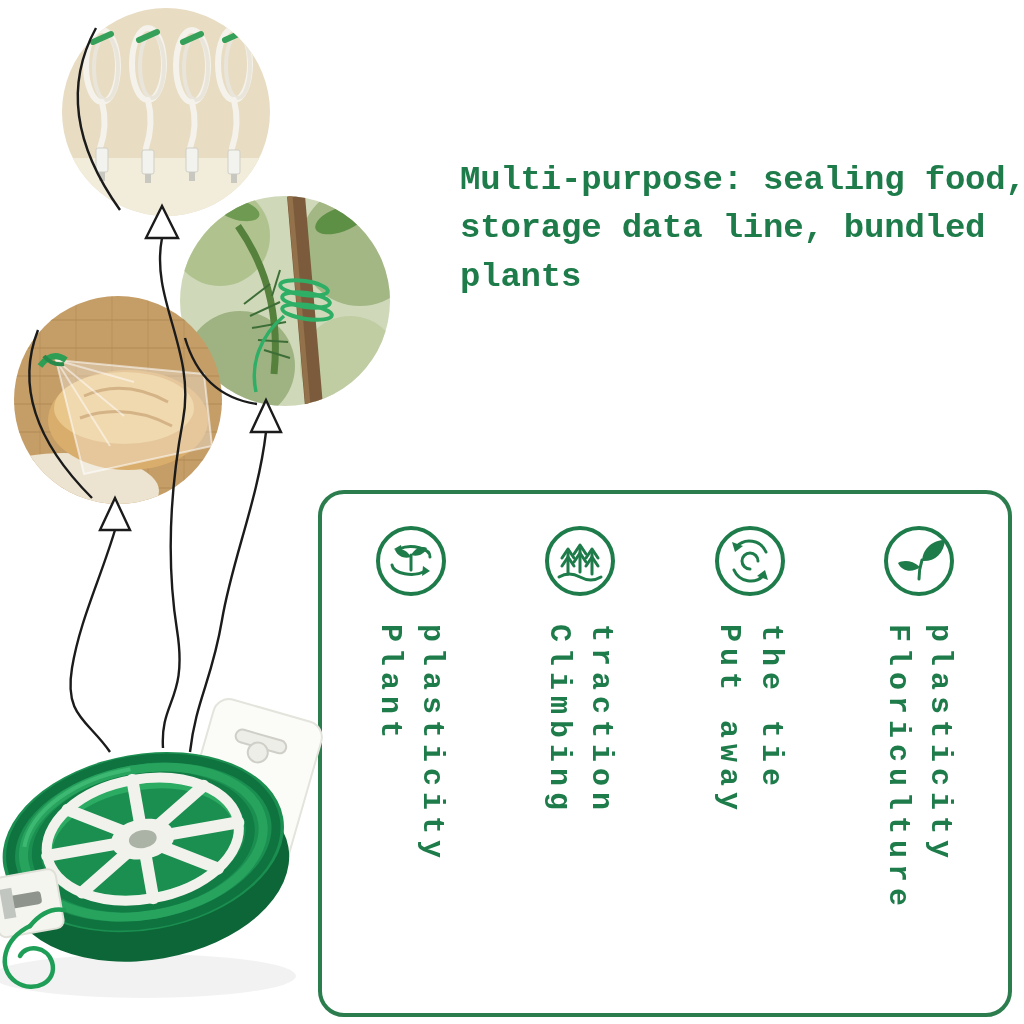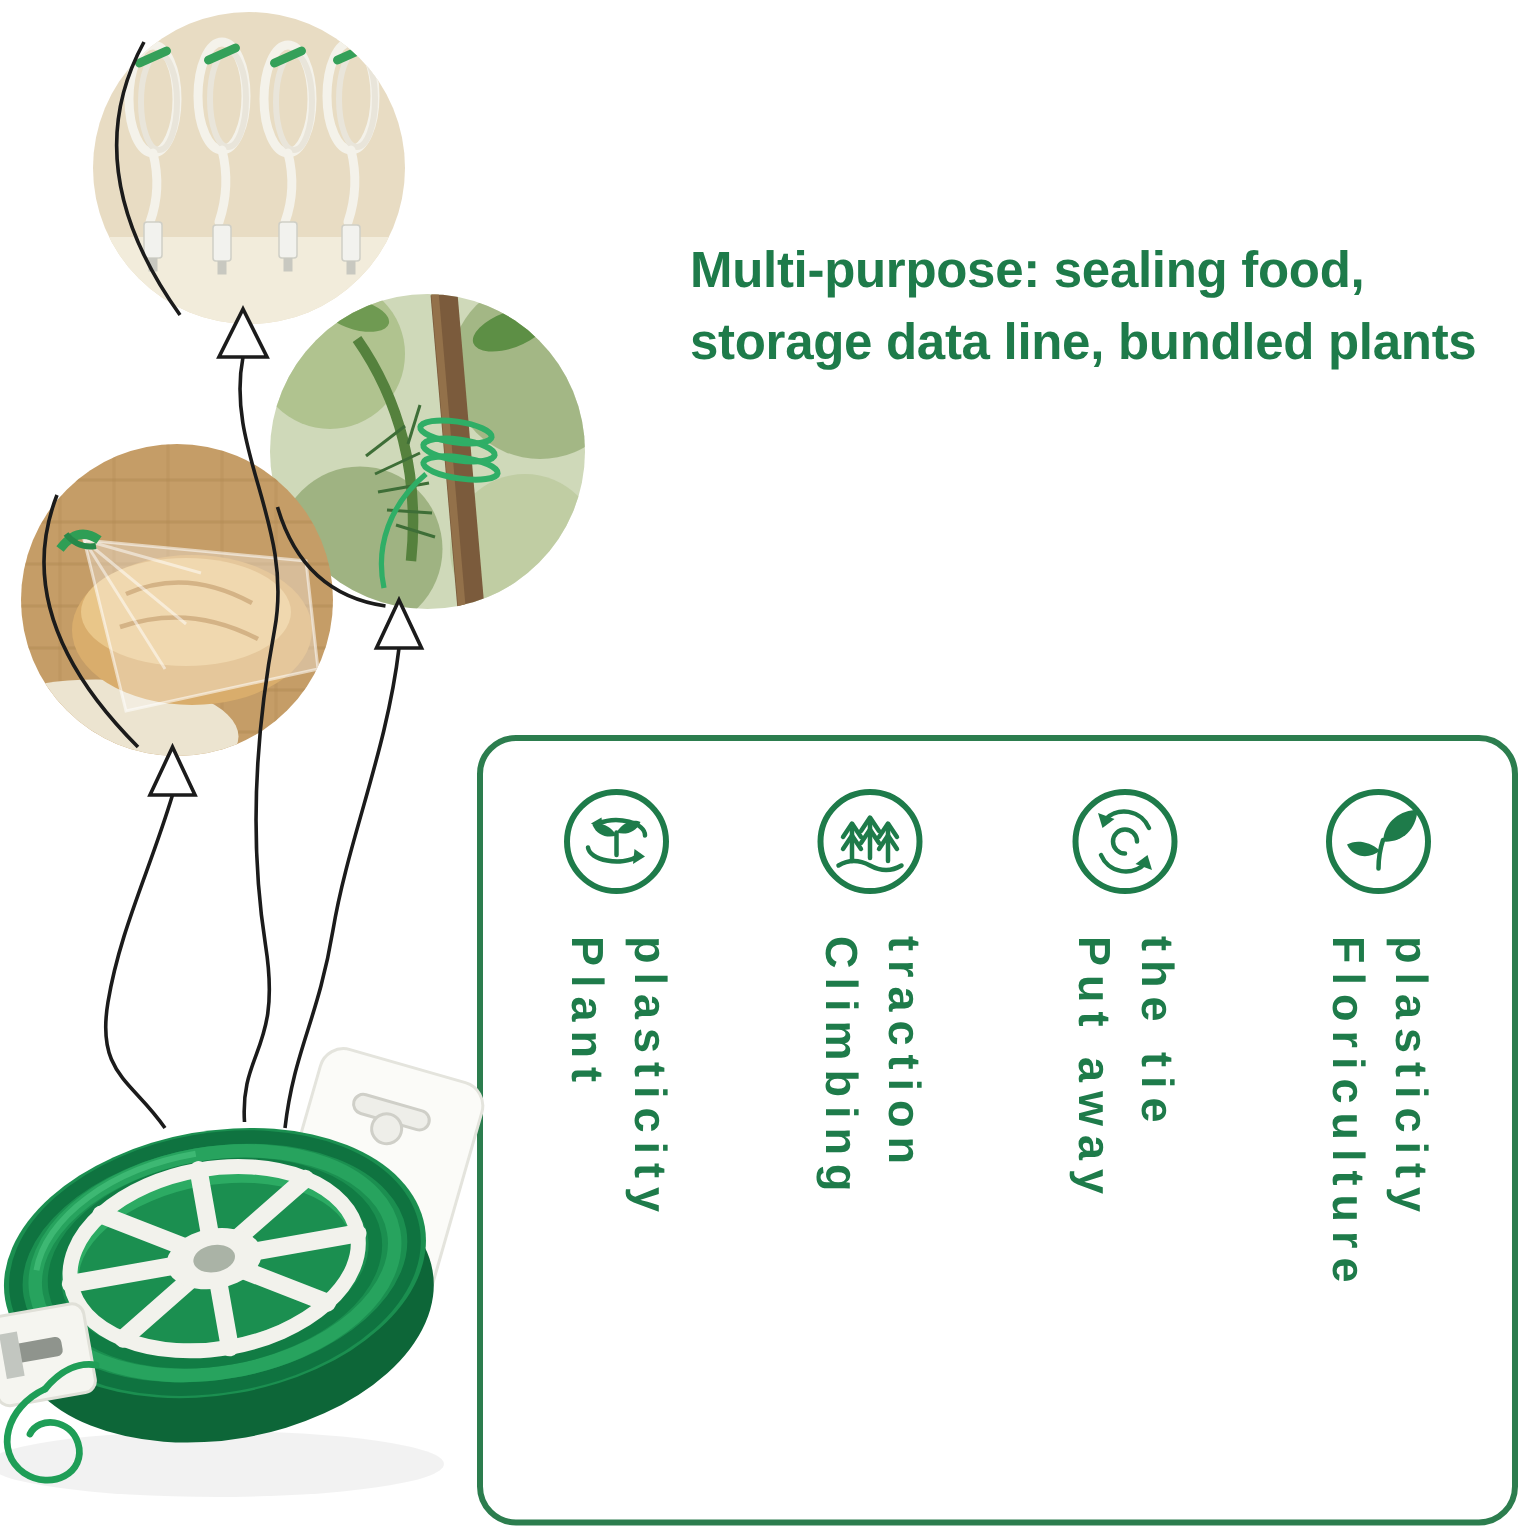--- a/index.html
+++ b/index.html
@@ -1,18 +1,18 @@
 <!DOCTYPE html>
 <html style="--accent-green: #1e7b4a; --panel-border: #2c7d4e; --wire-green: #1f9e57; --string-black: #1b1b1b;"><head>
 <meta charset="utf-8">
 <style>
   html,body{margin:0;padding:0;background:#ffffff;}
   .canvas{
     position:relative;width:1024px;height:1024px;overflow:hidden;background:#ffffff;
-    font-family:Liberation Sans, sans-serif;
+    font-family:Liberation Mono, monospace;
   }
   
   .photo{position:absolute;border-radius:50%;overflow:hidden;}
   .photo svg{display:block;width:100%;height:100%;}
   #c-cables{left:62px;top:8px;width:208px;height:208px;z-index:2;}
   #c-plant{left:180px;top:196px;width:210px;height:210px;z-index:3;}
   #c-bread{left:14px;top:296px;width:208px;height:208px;z-index:4;}
   
   .overlay{position:absolute;left:0;top:0;width:1024px;height:1024px;z-index:5;pointer-events:none;}
   

